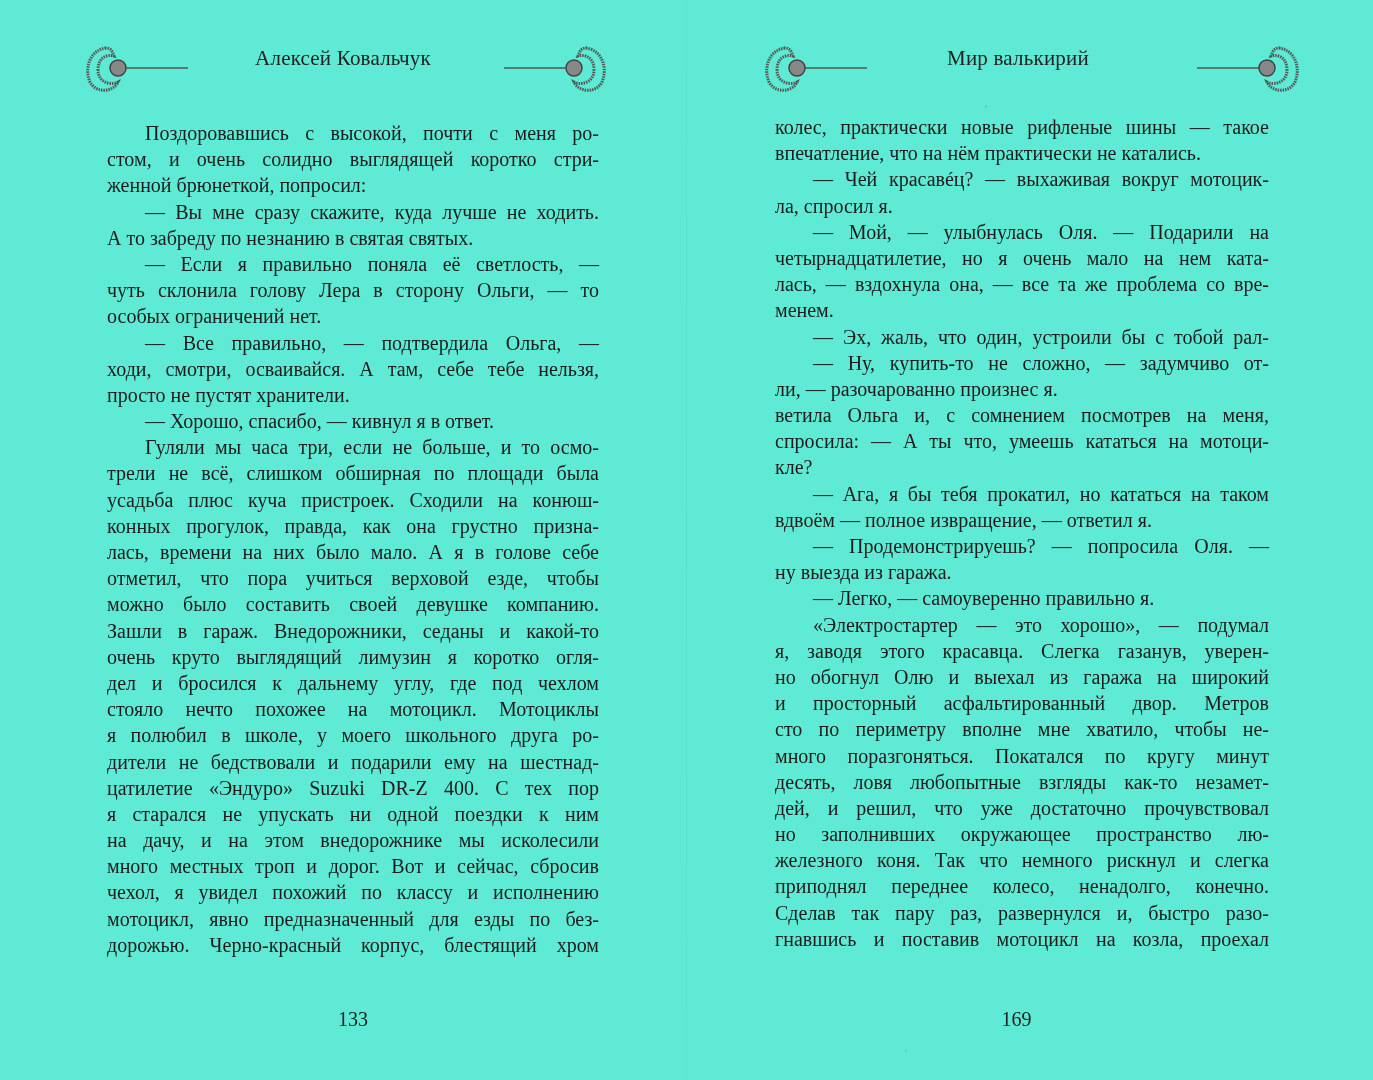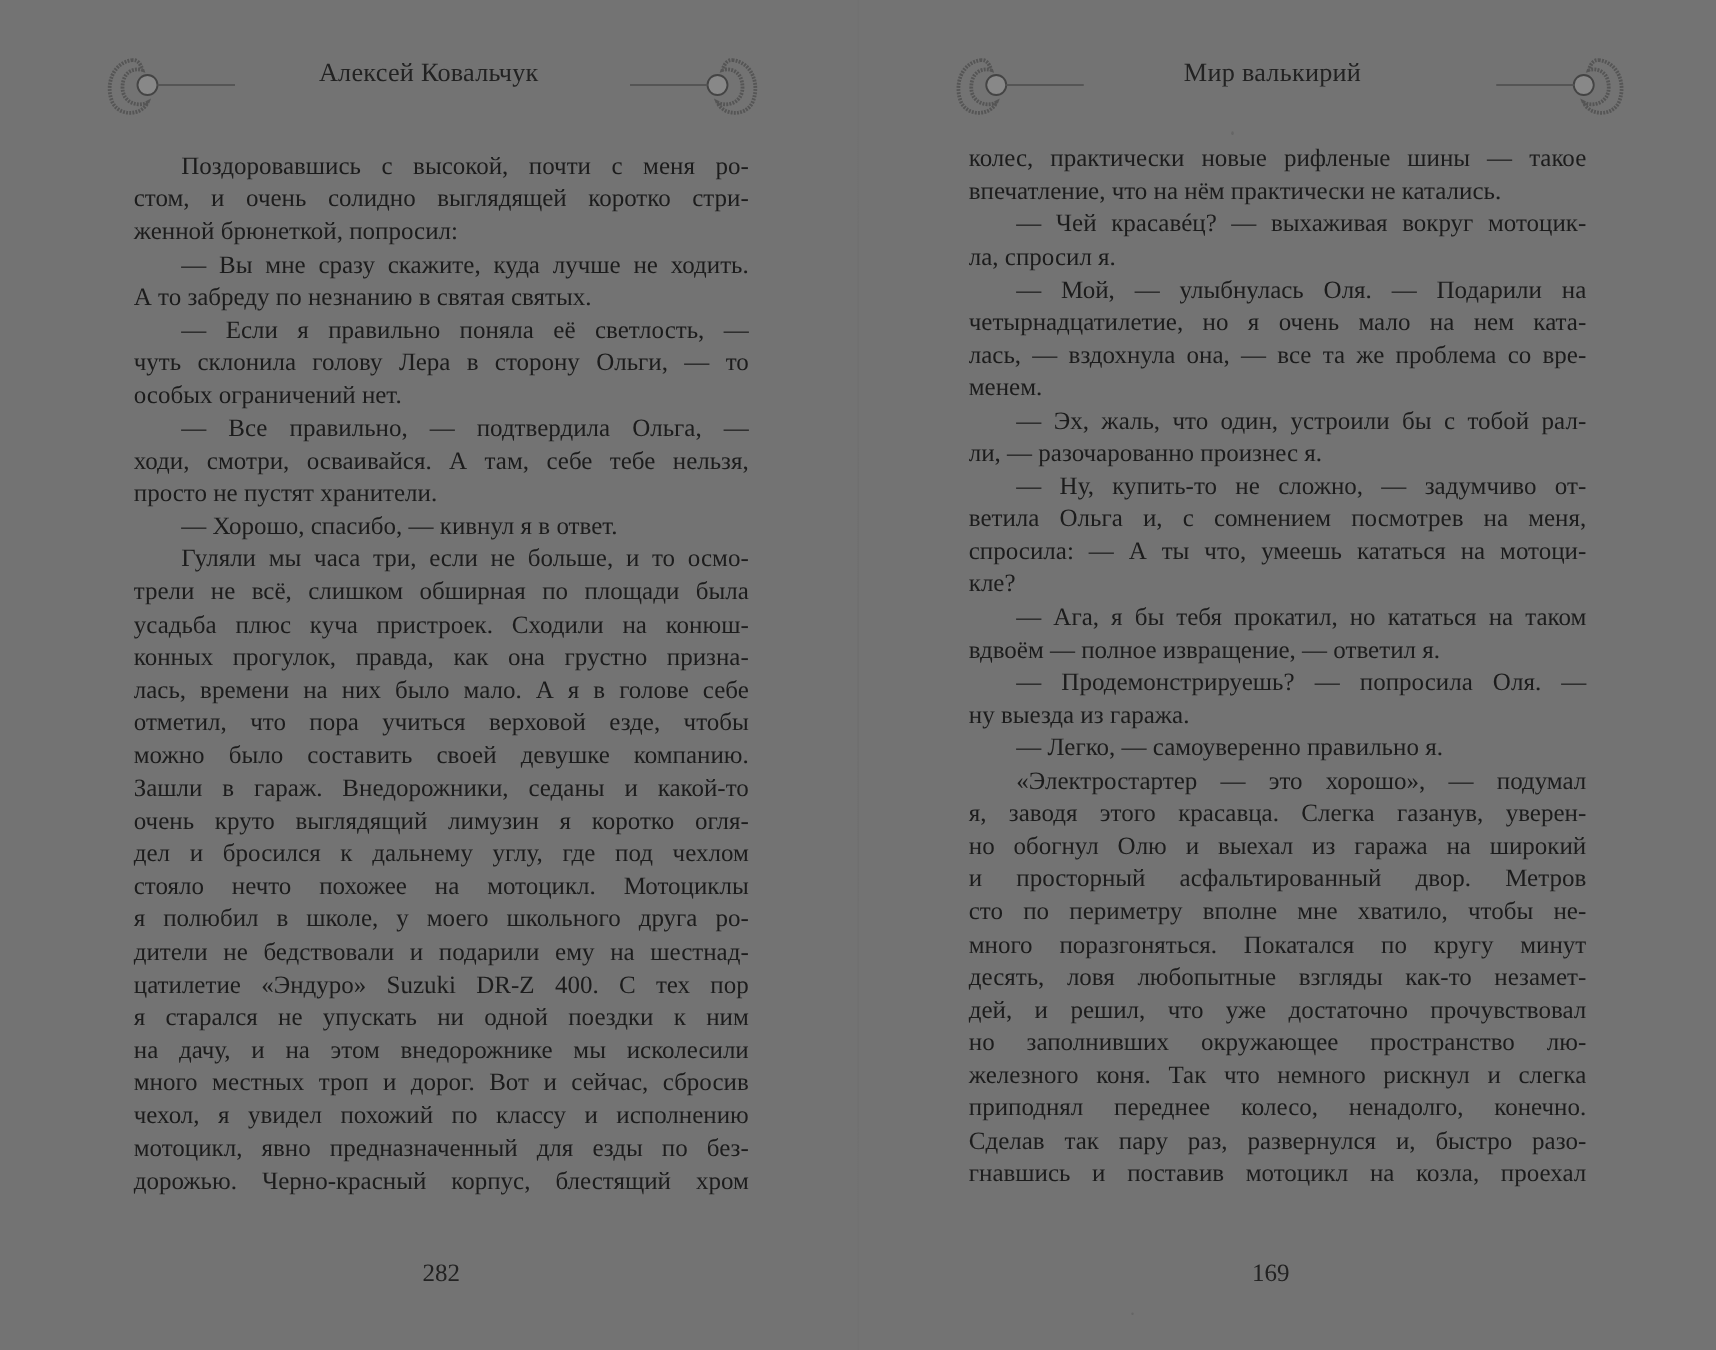--- a/index.html
+++ b/index.html
@@ -11,21 +11,21 @@
       width: 1373px;
       height: 1080px;
       position: relative;
       overflow: hidden;
       font-family: "Liberation Serif", "DejaVu Serif", serif;
       color: #1a1a1a;
     }
     .spread {
       position: absolute;
       inset: 0;
-      background: #737373;
+      background: #5eead4;
     }
     .gutter {
       position: absolute;
       left: 686px;
       top: 0;
       width: 1px;
       height: 1080px;
       background: linear-gradient(to bottom, rgba(0,0,0,0.02), rgba(0,0,0,0.05), rgba(0,0,0,0.02));
     }
     .page {
@@ -150,21 +150,21 @@
         <span class="line">дители не бедствовали и подарили ему на шестнад-</span>
         <span class="line">цатилетие «Эндуро» Suzuki DR-Z 400. С тех пор</span>
         <span class="line">я старался не упускать ни одной поездки к ним</span>
         <span class="line">на дачу, и на этом внедорожнике мы исколесили</span>
         <span class="line">много местных троп и дорог. Вот и сейчас, сбросив</span>
         <span class="line">чехол, я увидел похожий по классу и исполнению</span>
         <span class="line">мотоцикл, явно предназначенный для езды по без-</span>
         <span class="line">дорожью. Черно-красный корпус, блестящий хром</span>
       </div>
 
-    <div class="folio">282</div>
+    <div class="folio">133</div>
   </div>
 
   <div class="gutter"></div>
 
   <div class="page right">
     <div class="running-head">
       <div class="ornament" style="left:72px;">
         <svg viewBox="0 0 110 60">
           <path d="M26 10 C10 12 4 30 10 44 C16 56 34 54 38 44 C30 48 18 44 18 32 C18 20 26 16 34 18 C32 12 30 10 26 10 Z" fill="none" stroke="#555" stroke-width="3" stroke-dasharray="1.5 1"></path>
           <circle cx="38" cy="30" r="8" fill="#888" stroke="#444" stroke-width="1.5"></circle>
@@ -184,22 +184,22 @@
     <div class="text-block" id="right-text">
         <span class="line">колес, практически новые рифленые шины — такое</span>
         <span class="line last">впечатление, что на нём практически не катались.</span>
         <span class="line indent">— Чей красавéц? — выхаживая вокруг мотоцик-</span>
         <span class="line last">ла, спросил я.</span>
         <span class="line indent">— Мой, — улыбнулась Оля. — Подарили на</span>
         <span class="line">четырнадцатилетие, но я очень мало на нем ката-</span>
         <span class="line">лась, — вздохнула она, — все та же проблема со вре-</span>
         <span class="line last">менем.</span>
         <span class="line indent">— Эх, жаль, что один, устроили бы с тобой рал-</span>
+        <span class="line indent">— Ну, купить-то не сложно, — задумчиво от-</span>
         <span class="line last">ли, — разочарованно произнес я.</span>
-        <span class="line indent">— Ну, купить-то не сложно, — задумчиво от-</span>
         <span class="line">ветила Ольга и, с сомнением посмотрев на меня,</span>
         <span class="line">спросила: — А ты что, умеешь кататься на мотоци-</span>
         <span class="line last">кле?</span>
         <span class="line indent">— Ага, я бы тебя прокатил, но кататься на таком</span>
         <span class="line last">вдвоём — полное извращение, — ответил я.</span>
         <span class="line indent">— Продемонстрируешь? — попросила Оля. —</span>
         <span class="line last">ну выезда из гаража.</span>
         <span class="line indent last">— Легко, — самоуверенно правильно я.</span>
         <span class="line indent">«Электростартер — это хорошо», — подумал</span>
         <span class="line">я, заводя этого красавца. Слегка газанув, уверен-</span>

